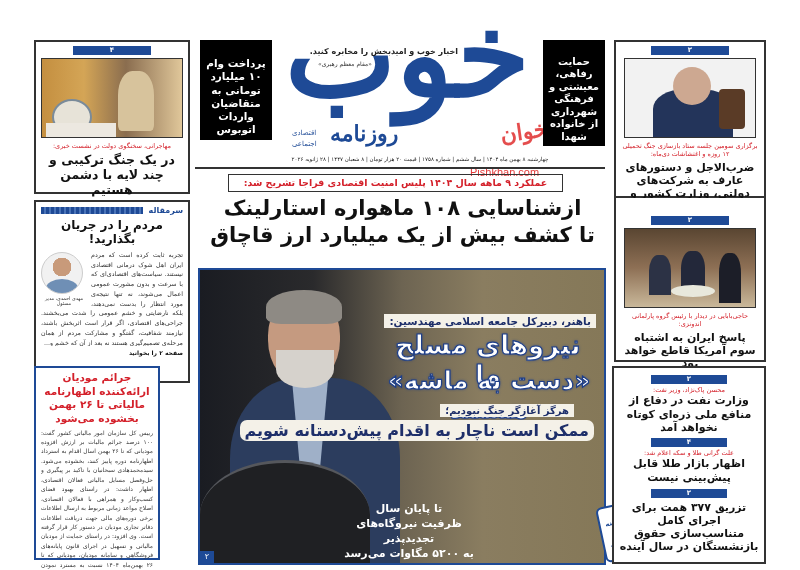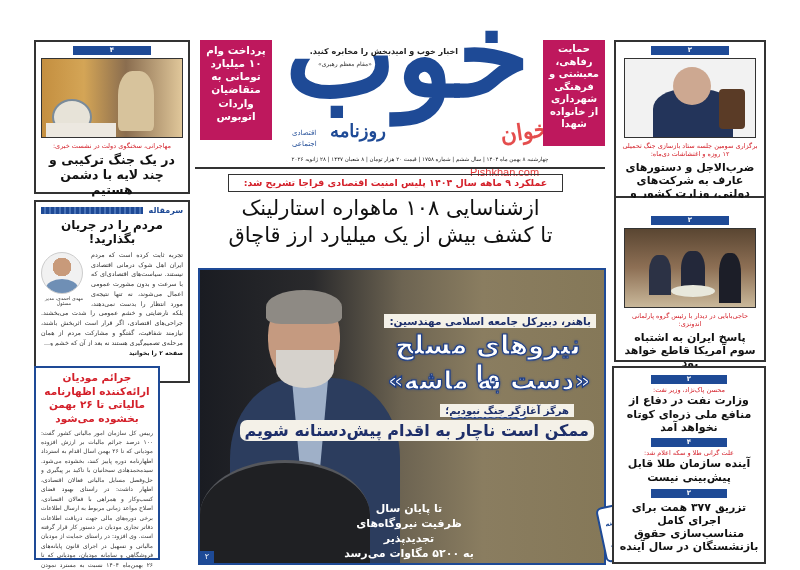--- a/index.html
+++ b/index.html
@@ -9,34 +9,34 @@
   .abs { position: absolute; }
   .box { position: absolute; border: 2px solid #333; background: #fff; }
   .num-bar { background: #1e4a96; color: #fff; font-size: 7px; text-align: center; height: 9px; line-height: 9px; font-weight: bold; }
   .kicker { color: #d4202a; font-size: 6.5px; text-align: center; line-height: 1.3; }
   .headline { font-weight: bold; text-align: center; color: #111; line-height: 1.2; }
   .photo { background: #b8a88a; position: relative; overflow: hidden; border: 1px solid #333; }
 
   
   .logo-main { position: absolute; left: 330px; top: 14px; width: 200px; height: 130px; }
   .logo-word { position: absolute; right: 0; top: -18px; font-size: 118px; font-weight: bold; color: #1e4a96; font-family: "DejaVu Serif", serif; line-height: 1; letter-spacing: -6px; }
-  .logo-sub { position: absolute; left: 0; top: 106px; font-size: 18px; color: #1e4a96; font-weight: bold; font-family: "DejaVu Serif", serif; }
+  .logo-sub { position: absolute; left: 0; top: 106px; font-size: 22px; color: #1e4a96; font-weight: bold; font-family: "DejaVu Serif", serif; }
   .tagline { position: absolute; left: 298px; top: 47px; width: 160px; font-size: 8px; font-weight: bold; color: #222; text-align: right; }
   .tagline-src { position: absolute; left: 318px; top: 60px; font-size: 6px; color: #333; }
   .section-labels { position: absolute; left: 292px; top: 128px; font-size: 7px; color: #1e4a96; text-align: left; width: 48px; line-height: 1.6; }
   .dateline { position: absolute; left: 250px; top: 156px; width: 340px; font-size: 5.5px; color: #222; text-align: center; white-space: nowrap; }
   .watermark { position: absolute; left: 500px; top: 116px; font-size: 22px; color: #e23a3a; font-weight: bold; transform: rotate(-8deg); opacity: 0.9; font-family: "DejaVu Serif", serif; }
   .watermark-url { position: absolute; left: 470px; top: 166px; font-size: 11px; color: #e23a3a; font-family: "Liberation Sans", sans-serif; direction: ltr; }
   .rule { position: absolute; left: 195px; top: 167px; width: 410px; height: 2px; background: #333; }
 
-  .blue-block { position: absolute; background: #be185d; color: #fff; font-weight: bold; text-align: center; display: flex; align-items: flex-start; justify-content: center; line-height: 1.25; }
+  .blue-block { position: absolute; background: #000000; color: #fff; font-weight: bold; text-align: center; display: flex; align-items: flex-end; justify-content: center; line-height: 1.25; }
 
   
   .subhead-box { position: absolute; left: 228px; top: 174px; width: 335px; height: 18px; border: 1.5px solid #333; color: #d4202a; font-size: 9.5px; font-weight: bold; text-align: center; line-height: 15px; }
-  .main-headline { position: absolute; left: 188px; top: 195px; width: 405px; text-align: center; font-weight: normal; font-size: 21px; line-height: 1.3; color: #111; }
+  .main-headline { position: absolute; left: 200px; top: 195px; width: 405px; text-align: center; font-weight: bold; font-size: 21px; line-height: 1.3; color: #111; }
 
   .feature { position: absolute; left: 198px; top: 268px; width: 408px; height: 297px; border: 2px solid #1e4a96; overflow: hidden;
              background: linear-gradient(90deg, #1a1c22 0%, #2a2a2c 28%, #6d6452 50%, #8a7d60 70%, #857858 100%); }
   .person { position: absolute; left: 20px; top: 10px; width: 190px; height: 290px; }
   .person .head { position: absolute; left: 48px; top: 14px; width: 72px; height: 92px; border-radius: 45% 45% 50% 50%; background: #c59a80; }
   .person .hair { position: absolute; left: 46px; top: 10px; width: 76px; height: 34px; border-radius: 50% 50% 20% 20%; background: #8e8a84; }
   .person .beard { position: absolute; left: 56px; top: 70px; width: 58px; height: 38px; border-radius: 0 0 50% 50%; background: #d6d2cc; }
   .person .suit { position: absolute; left: 10px; top: 98px; width: 170px; height: 200px; border-radius: 40% 40% 0 0; background: #2c3d5e; }
   .person .shirt { position: absolute; left: 72px; top: 100px; width: 36px; height: 120px; background: #9fb0c8; clip-path: polygon(0 0,100% 0,70% 100%,30% 100%); }
   .chair { position: absolute; left: 0; top: 190px; width: 170px; height: 110px; border-radius: 50% 50% 0 0; background: #1f2023; border-top: 3px solid #55575c; }
@@ -173,19 +173,19 @@
 
 <div class="box" style="left:612px; top:366px; width:154px; height:198px; padding:4px 5px;">
   <div>
     <div class="num-bar" style="width:76px; margin:3px auto 2px;">۲</div>
     <div class="kicker">محسن پاک‌نژاد، وزیر نفت:</div>
     <div class="headline" style="font-size:11px;">وزارت نفت در دفاع از منافع ملی ذره‌ای کوتاه نخواهد آمد</div>
   </div>
   <div>
     <div class="num-bar" style="width:76px; margin:4px auto 2px;">۴</div>
     <div class="kicker">علت گرانی طلا و سکه اعلام شد:</div>
-    <div class="headline" style="font-size:11px;">آینده سازمان طلا قابل پیش‌بینی نیست</div>
+    <div class="headline" style="font-size:11px;">اظهار بازار طلا قابل پیش‌بینی نیست</div>
   </div>
   <div>
     <div class="num-bar" style="width:76px; margin:5px auto 3px;">۲</div>
     <div class="headline" style="font-size:11px;">تزریق ۳۷۷ همت برای اجرای کامل متناسب‌سازی حقوق بازنشستگان در سال آینده</div>
   </div>
 </div>
 
 </body></html>

